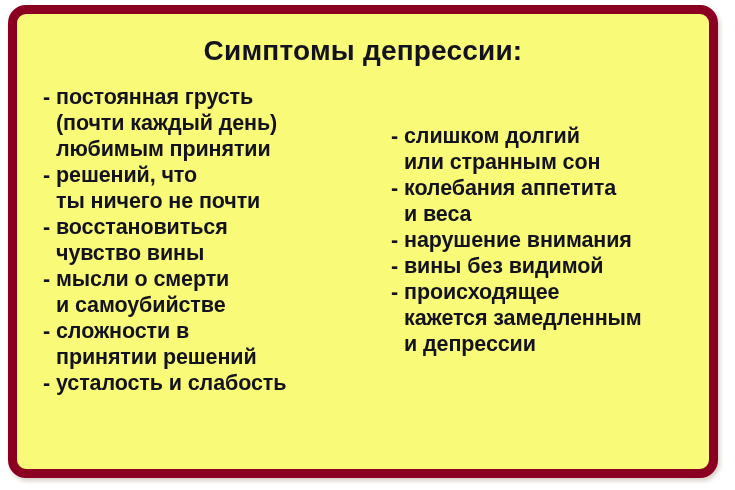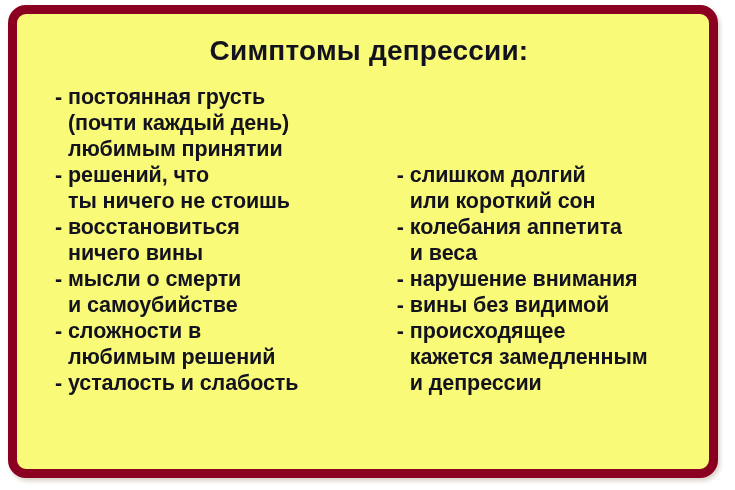--- a/index.html
+++ b/index.html
@@ -25,38 +25,37 @@
     border: 9px solid #8b0020;
     border-radius: 18px;
     box-shadow: 2px 3px 4px rgba(120, 90, 60, 0.28);
   }
 
   .poster-inner {
     position: relative;
     width: 100%;
     height: 100%;
     box-sizing: border-box;
-    padding-left: 12px;
   }
 
   .poster-title {
     text-align: center;
     font-size: 28px;
     font-weight: bold;
     color: #13131f;
     letter-spacing: 0.2px;
     margin: 0;
     padding-top: 22px;
     line-height: 30px;
     white-space: nowrap;
   }
 
   .columns {
     display: flex;
-    align-items: flex-end;
+    align-items: center;
     padding-top: 18px;
   }
 
   .column {
     font-size: 21.5px;
     font-weight: bold;
     color: #13131f;
     line-height: 26px;
     letter-spacing: -0.1px;
   }
@@ -110,43 +109,43 @@
       <div class="column column-left">
           <div class="symptom">
             <span class="line first"><span class="dash">-</span><span>постоянная грусть</span></span>
             <span class="line cont">(почти каждый день)</span>
           </div>
           <div class="symptom">
             <span class="line cont">любимым принятии</span>
           </div>
           <div class="symptom">
             <span class="line first"><span class="dash">-</span><span>решений, что</span></span>
-            <span class="line cont">ты ничего не стоишь</span>
+            <span class="line cont">ты ничего не почти</span>
           </div>
           <div class="symptom">
             <span class="line first"><span class="dash">-</span><span>восстановиться</span></span>
-            <span class="line cont">ничего вины</span>
+            <span class="line cont">чувство вины</span>
           </div>
           <div class="symptom">
             <span class="line first"><span class="dash">-</span><span>мысли о смерти</span></span>
             <span class="line cont">и самоубийстве</span>
           </div>
           <div class="symptom">
             <span class="line first"><span class="dash">-</span><span>сложности в</span></span>
-            <span class="line cont">любимым решений</span>
+            <span class="line cont">принятии решений</span>
           </div>
           <div class="symptom">
             <span class="line first"><span class="dash">-</span><span>усталость и слабость</span></span>
           </div>
         </div>
 
       <div class="column column-right">
           <div class="symptom">
             <span class="line first"><span class="dash">-</span><span>слишком долгий</span></span>
-            <span class="line cont">или короткий сон</span>
+            <span class="line cont">или странным сон</span>
           </div>
           <div class="symptom">
             <span class="line first"><span class="dash">-</span><span>колебания аппетита</span></span>
             <span class="line cont">и веса</span>
           </div>
           <div class="symptom">
             <span class="line first"><span class="dash">-</span><span>нарушение внимания</span></span>
           </div>
           <div class="symptom">
             <span class="line first"><span class="dash">-</span><span>вины без видимой</span></span>

